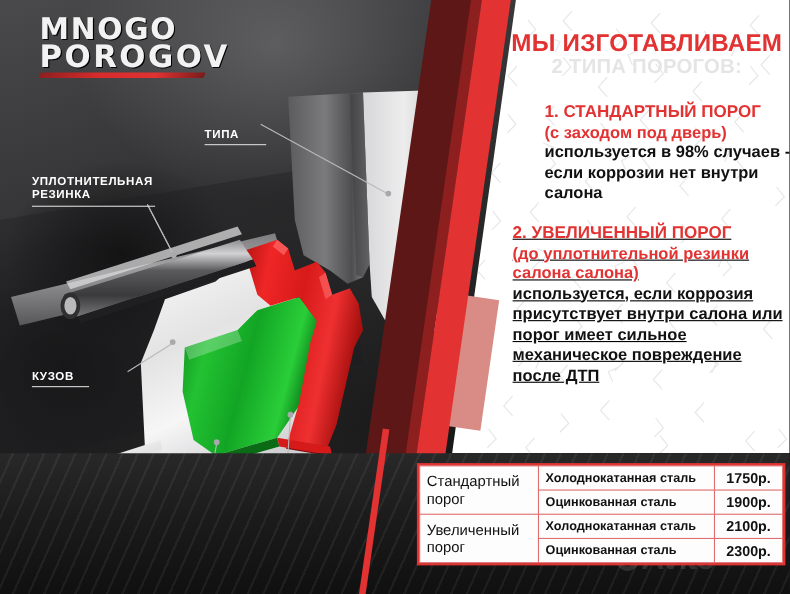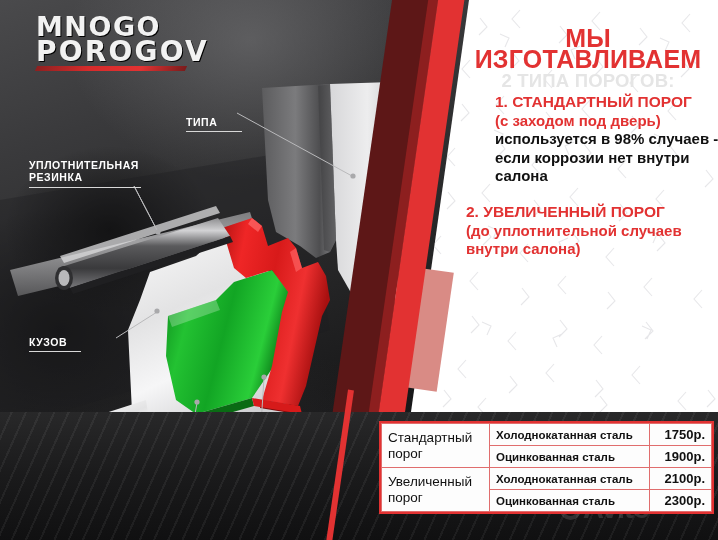--- a/index.html
+++ b/index.html
@@ -47,21 +47,21 @@
   
   .stripe { position:absolute; top:-40px; height:640px; transform-origin:top center; }
   .stripe-dark { left:398px; width:40px; background:#5d1717; transform:rotate(8.2deg); }
   .stripe-mid  { left:434px; width:10px; background:#8d1f1f; transform:rotate(8.2deg); }
   .stripe-red  { left:444px; width:26px; background:#e23232; transform:rotate(8.2deg); }
   .stripe-pale { position:absolute; left:414px; top:270px; width:40px; height:120px;
                  background:#d98b85; transform:rotate(8.2deg); transform-origin:top center; }
 
   
   .headline { position:absolute; left:462px; top:28px; width:252px; text-align:center; }
-  .h-red   { color:#e23232; font-weight:bold; font-size:25px; letter-spacing:.2px; line-height:21px; }
+  .h-red   { color:#e23232; font-weight:bold; font-size:22px; letter-spacing:.2px; line-height:21px; }
   .h-black { color:#e5e5e5; font-weight:bold; font-size:18.5px; letter-spacing:.2px; line-height:21px; }
 
   .block { position:absolute; left:466px; width:250px; }
   .b-title { color:#e23232; font-weight:bold; font-size:15.5px; line-height:18.5px; }
   .b-sub   { color:#e23232; font-weight:bold; font-size:15px; line-height:18.5px; }
   .b-body  { color:#111111; font-weight:bold; font-size:15px; line-height:18.5px; }
 
   
   .dark-band{
     position:absolute; left:0; top:404px; width:718px; height:136px;
@@ -77,21 +77,21 @@
   table.prices{
     position:absolute; left:381px; top:423px; width:330px;
     border-collapse:collapse; background:#ffffff; table-layout:fixed;
   }
   table.prices td{
     border:1px solid #e06d6d; background:#fdfdfd; padding:3px 6px;
     color:#111111; vertical-align:middle;
   }
   td.kind  { width:108px; font-size:13.5px; font-weight:normal; line-height:15.5px; }
   td.steel { width:160px; font-size:11.5px; font-weight:bold; }
-  td.price { width:62px; font-size:13px; font-weight:bold; text-align:right; }
+  td.price { width:62px; font-size:13px; font-weight:bold; text-align:center; }
   table.prices { outline:2px solid #e23232; }
 
   .watermark{ position:absolute; left:560px; top:492px; width:150px; height:46px;
               color:rgba(255,255,255,.13); font-size:29px; font-weight:bold;
               letter-spacing:-1px; }
   .watermark .circ{ display:inline-block; width:21px; height:21px; border-radius:50%;
                     border:4px solid rgba(255,255,255,.13); vertical-align:-2px; margin-right:2px; }
 
   
   .logo{ position:absolute; left:36px; top:14px; width:160px; }
@@ -276,23 +276,24 @@
     <div class="h-red">МЫ ИЗГОТАВЛИВАЕМ</div>
     <div class="h-black">2 ТИПА ПОРОГОВ:</div>
   </div>
 
   <div class="block" style="top:93px;margin-left:29px;">
     <div class="b-title">1. СТАНДАРТНЫЙ ПОРОГ</div>
     <div class="b-sub">(с заходом под дверь)</div>
     <div class="b-body">используется в 98% случаев - если коррозии нет внутри салона</div>
   </div>
 
-  <div class="block" style="top:203px;">
+  <div class="block" style="top:203px;text-decoration:underline;">
     <div class="b-title">2. УВЕЛИЧЕННЫЙ ПОРОГ</div>
-    <div class="b-sub">(до уплотнительной случаев внутри салона)</div>
+    <div class="b-sub">(до уплотнительной резинки салона салона)</div>
+    <div class="b-body">используется, если коррозия присутствует внутри салона или порог имеет сильное механическое повреждение после ДТП</div>
   </div>
 
   <div class="dark-band"></div>
   <div class="band-red"></div>
 
   <div class="watermark">
     <span class="circ"></span><span>Avito</span>
   </div>
 
   <table class="prices">

